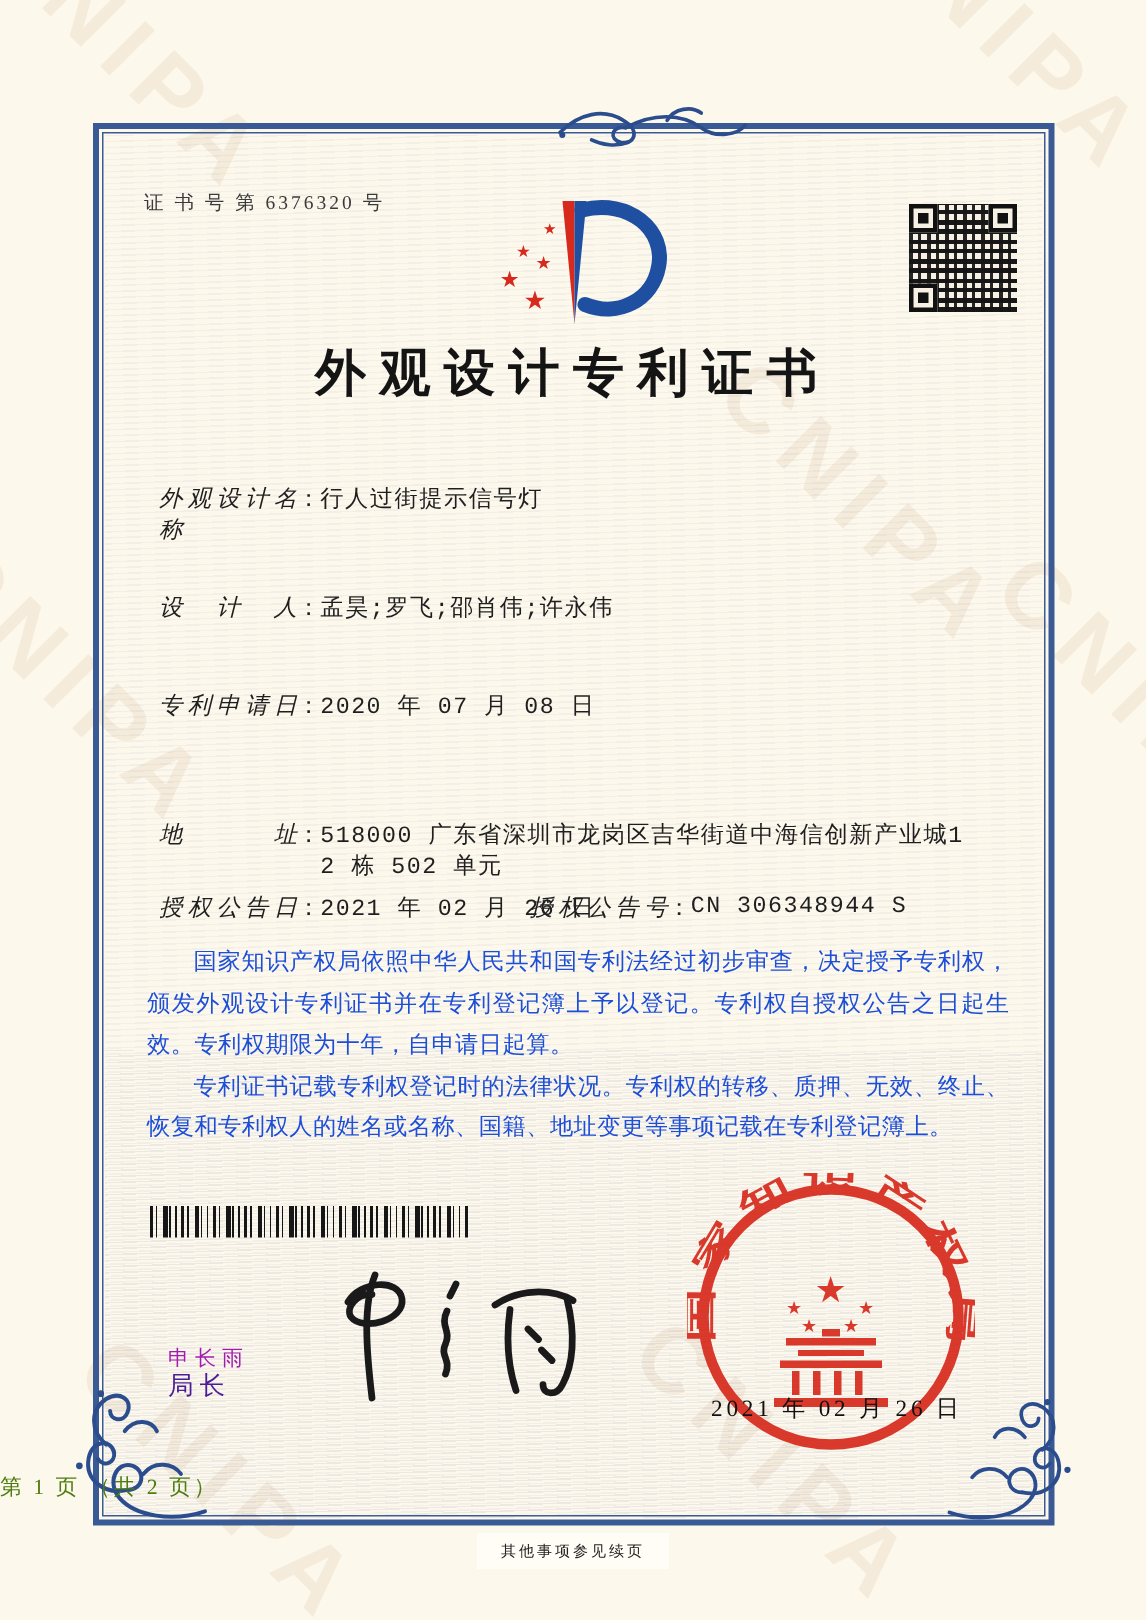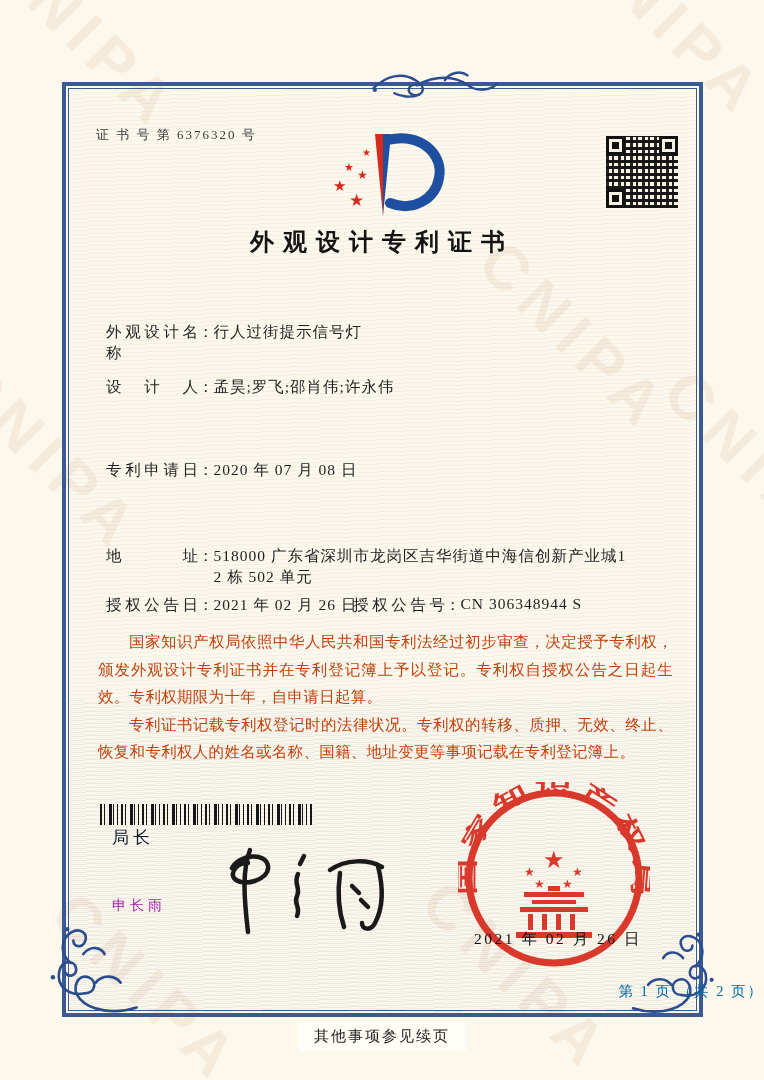--- a/index.html
+++ b/index.html
@@ -42,57 +42,57 @@
     position:absolute;left:606px;top:136px;width:72px;height:72px;
     background:
       repeating-linear-gradient(90deg,rgba(20,20,20,.92) 0 3px,transparent 3px 6px,rgba(20,20,20,.92) 6px 8px,transparent 8px 12px),
       repeating-linear-gradient(0deg,#171717 0 3px,#f6f1e4 3px 6px,#171717 6px 9px,#f6f1e4 9px 13px);
   }
   .qf{position:absolute;width:19px;height:19px;box-sizing:border-box;border:3px solid #111;background:#f6f1e4;}
   .qf::after{content:"";position:absolute;inset:3px;background:#111;}
   .qf-tl{left:0;top:0}.qf-tr{right:0;top:0}.qf-bl{left:0;bottom:0}
   .title{
     position:absolute;left:0;right:0;top:226px;text-align:center;
-    font-size:24px;font-weight:bold;letter-spacing:9px;color:#141414;
+    font-size:34px;font-weight:bold;letter-spacing:9px;color:#141414;
   }
   
   .row{position:absolute;left:106px;font-size:15.5px;color:#1f1f1f;}
-  .flabel{display:inline-block;width:92px;text-align:justify;text-align-last:justify;vertical-align:top;}
+  .flabel{display:inline-block;width:92px;text-align:justify;text-align-last:justify;vertical-align:top;font-style:italic;}
   .colon{vertical-align:top;}
-  .fvalue{display:inline-block;vertical-align:top;white-space:pre-line;max-width:470px;letter-spacing:1px;}
-  .r1{top:322px}.r2{top:377px}.r3{top:421px}.r4{top:460px}.r5{top:504px}.r6{top:546px}
+  .fvalue{display:inline-block;vertical-align:top;white-space:pre-line;max-width:470px;letter-spacing:1px;font-family:Liberation Mono, monospace;}
+  .r1{top:322px}.r2{top:395px}.r3{top:421px}.r4{top:460px}.r5{top:504px}.r6{top:546px}
   .grant-left{top:595px}.grant-right{top:595px;left:353px;}
   
   .body-text{
     position:absolute;left:98px;top:628px;width:575px;
-    font-size:15.5px;line-height:1.78;text-align:justify;color:#c2410c;letter-spacing:.3px;
+    font-size:15.5px;line-height:1.78;text-align:justify;color:#1d4ed8;letter-spacing:.3px;
   }
   .body-text p{margin:0;text-indent:2em;}
   
   .barcode{
     position:absolute;left:100px;top:804px;width:212px;height:21px;
     background:repeating-linear-gradient(90deg,
       #161616 0 2px,transparent 2px 4px,#161616 4px 5px,transparent 5px 9px,
       #161616 9px 12px,transparent 12px 13px,#161616 13px 14px,transparent 14px 17px,
       #161616 17px 18px,transparent 18px 21px);
   }
   
-  .sig-title{position:absolute;left:112px;top:826px;font-size:17px;letter-spacing:4px;
-    font-family:"Liberation Sans","DejaVu Sans",sans-serif;color:#0f172a;}
+  .sig-title{position:absolute;left:112px;top:912px;font-size:17px;letter-spacing:4px;
+    font-family:"Liberation Sans","DejaVu Sans",sans-serif;color:#4c1d95;}
   .sig-name{position:absolute;left:112px;top:897px;font-size:14px;letter-spacing:4px;
     font-family:"Liberation Sans","DejaVu Sans",sans-serif;color:#a21caf;}
   .sig-hand{position:absolute;left:212px;top:840px;width:200px;height:100px;}
   
   .seal{position:absolute;left:458px;top:782px;width:192px;height:192px;opacity:.92;}
   .seal-date{position:absolute;left:474px;top:929px;font-size:15.5px;letter-spacing:2.5px;color:#101010;z-index:5;}
   
-  .page-info{position:absolute;left:0;right:0;top:982px;text-align:right;font-size:14.5px;letter-spacing:2px;color:#0369a1;}
+  .page-info{position:absolute;left:0;right:0;top:982px;text-align:left;font-size:14.5px;letter-spacing:2px;color:#4d7c0f;}
   .cont-note{
     position:absolute;left:50%;transform:translateX(-50%);top:1022px;
-    background:rgba(255,253,246,.92);padding:5px 16px;font-size:15px;letter-spacing:2px;color:#222;
+    background:rgba(255,253,246,.92);padding:5px 16px;font-size:10px;letter-spacing:2px;color:#222;
   }
 </style>
 </head>
 <body>
 
 <div class="page">
 
   <svg width="0" height="0" style="position:absolute" aria-hidden="true">
     <defs>
       <g id="flourish" fill="none" stroke="currentColor" stroke-width="3" stroke-linecap="round">

